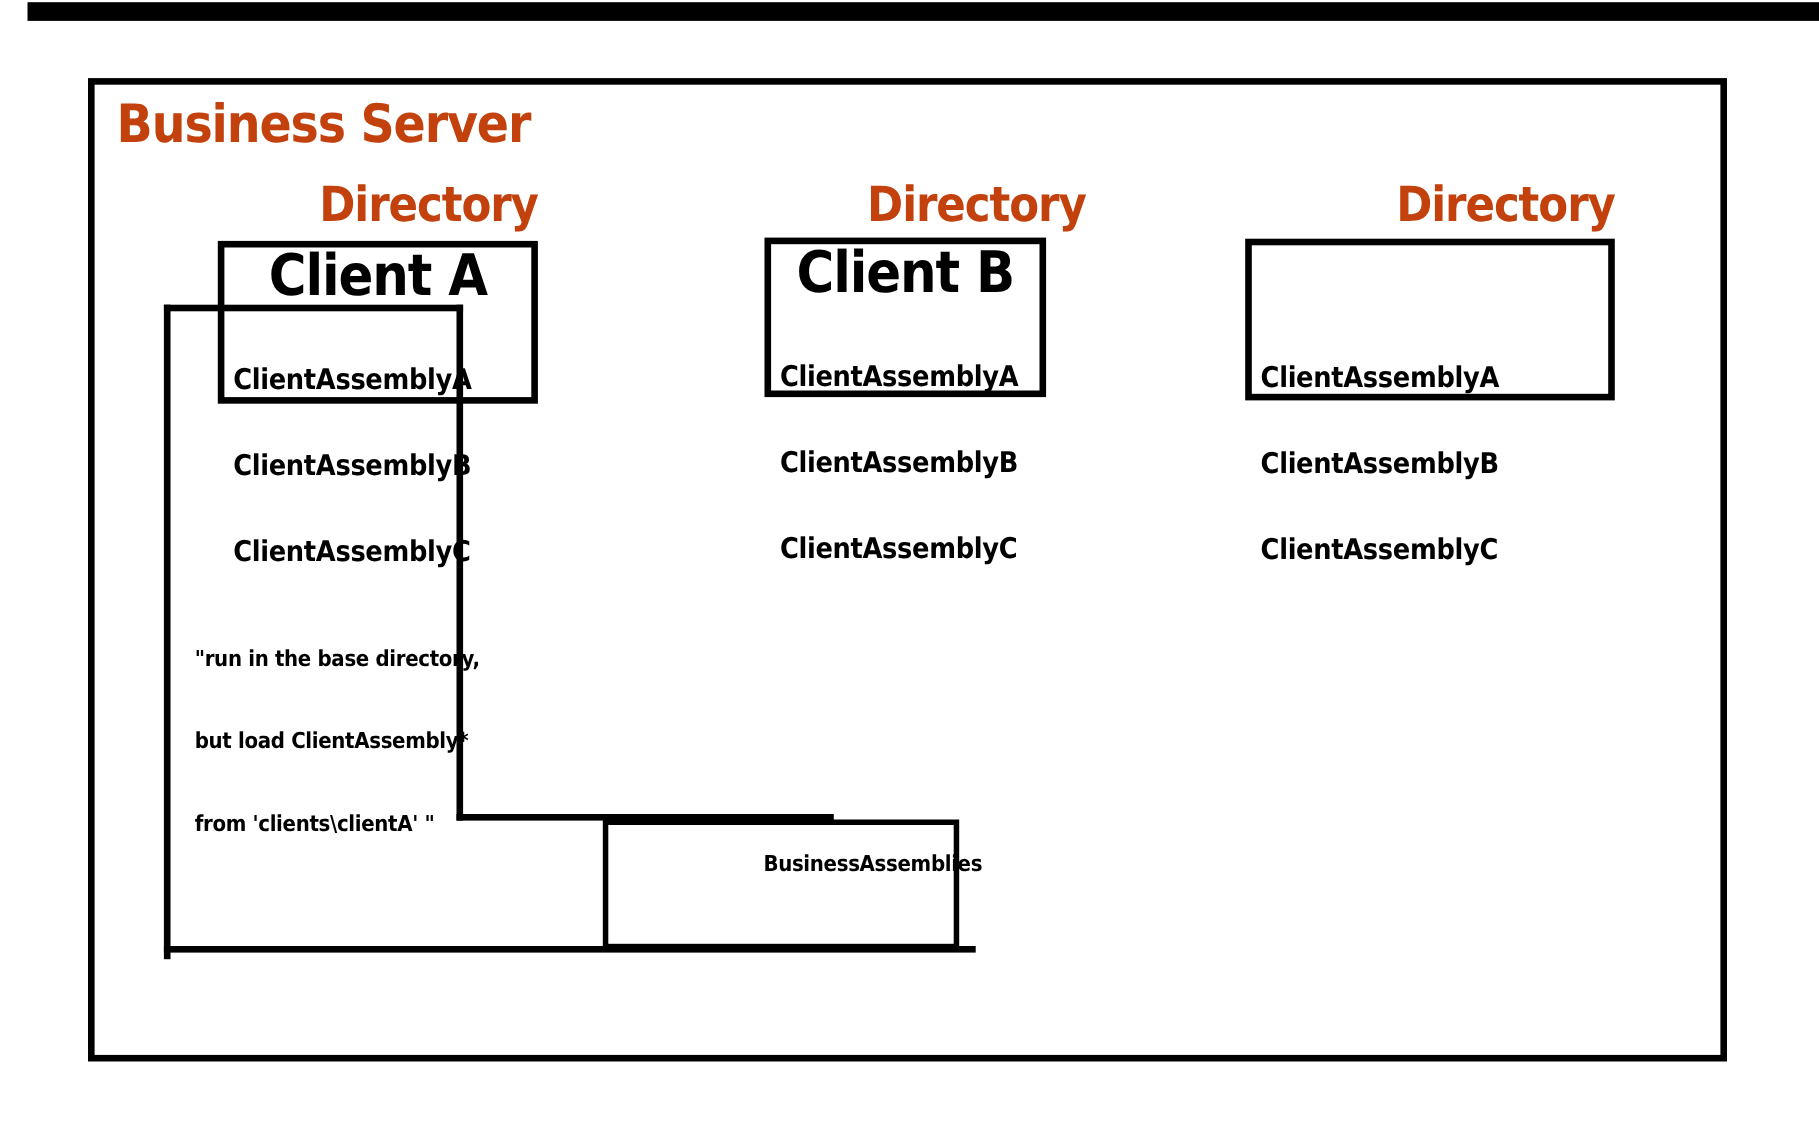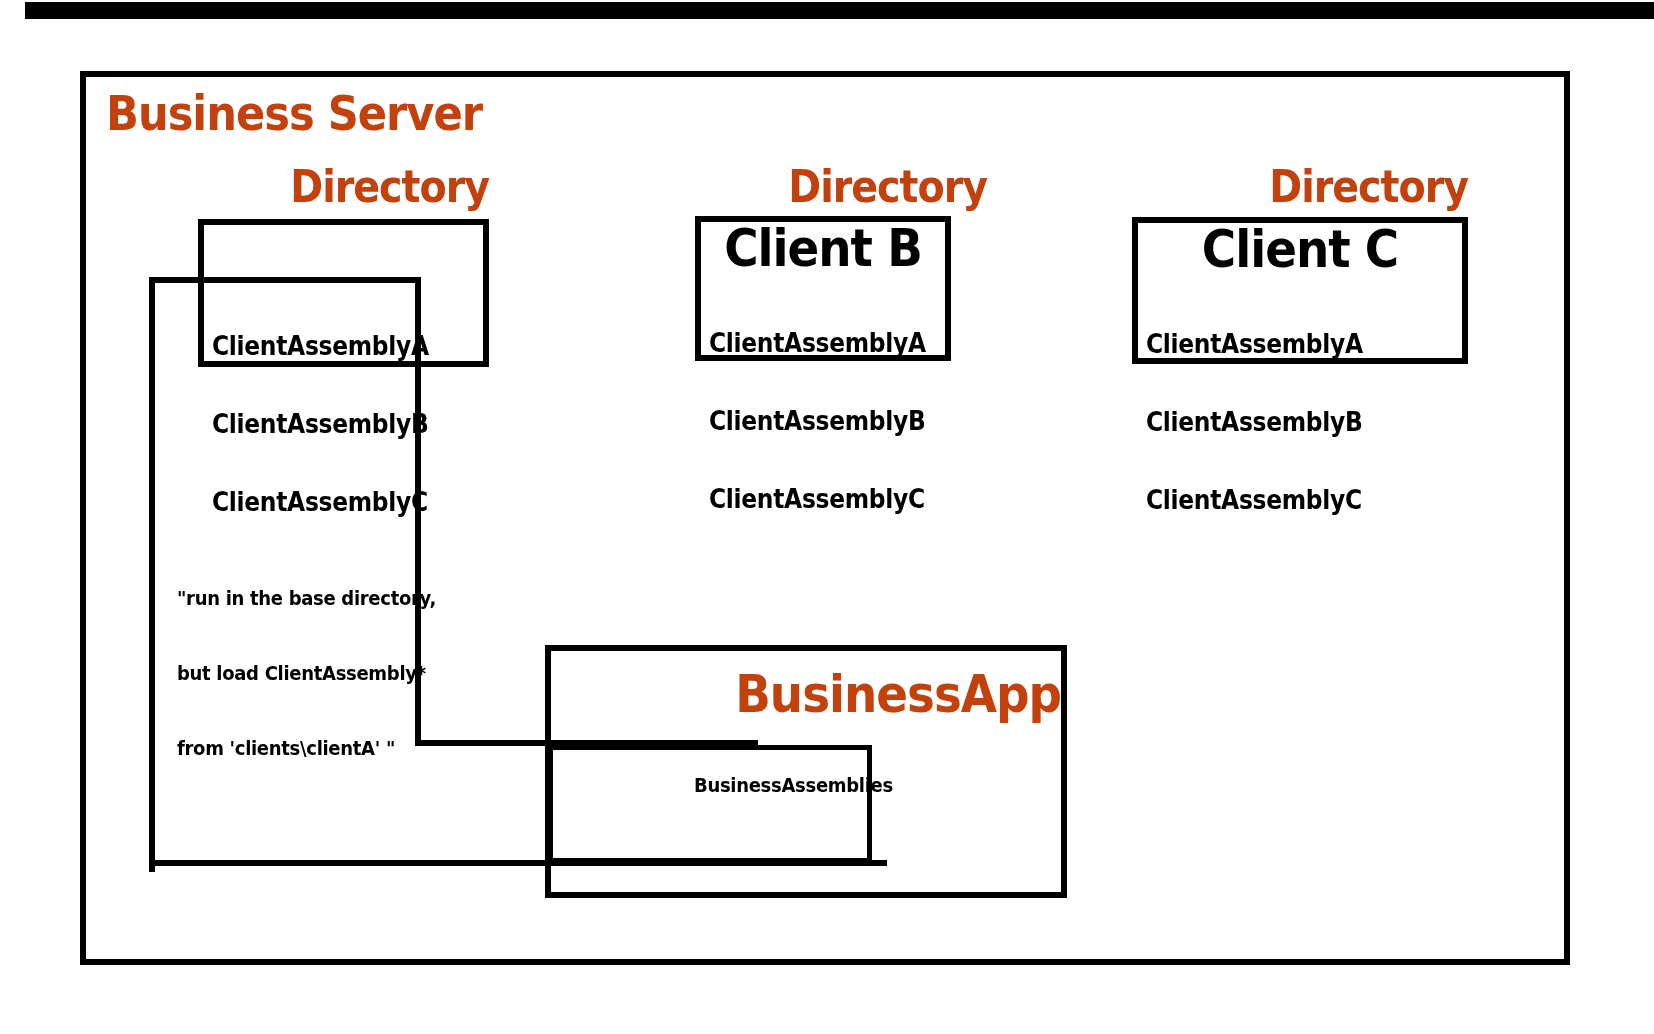--- a/index.html
+++ b/index.html
@@ -80,51 +80,48 @@
   <div class="txt center" style="left:695px; top:164px; width:292px; font-size:44px;">Directory</div>
   <div class="txt center" style="left:1132px; top:164px; width:336px; font-size:44px;">Directory</div>
 
   <div class="line" style="left:149px; top:277px; width:272px; height:6px;"></div>
   <div class="line" style="left:149px; top:277px; width:6px; height:595px;"></div>
   <div class="line" style="left:415px; top:277px; width:6px; height:469px;"></div>
   <div class="line" style="left:415px; top:740px; width:343px; height:6px;"></div>
   <div class="line" style="left:149px; top:860px; width:738px; height:6px;"></div>
 
   <div class="box" style="left:198px; top:219px; width:291px; height:148px;">
+    <div class="client-title">Client A</div>
     <div class="asm" style="left:8px; top:56px;">
       <div>ClientAssemblyA</div>
       <div>ClientAssemblyB</div>
       <div>ClientAssemblyC</div>
     </div>
   </div>
 
   <div class="box" style="left:695px; top:216px; width:256px; height:145px;">
     <div class="client-title">Client B</div>
     <div class="asm" style="left:8px; top:56px;">
       <div>ClientAssemblyA</div>
       <div>ClientAssemblyB</div>
       <div>ClientAssemblyC</div>
     </div>
   </div>
 
   <div class="box" style="left:1132px; top:217px; width:336px; height:147px;">
-    <div class="client-title">Client C</div>
     <div class="asm" style="left:8px; top:56px;">
       <div>ClientAssemblyA</div>
       <div>ClientAssemblyB</div>
       <div>ClientAssemblyC</div>
     </div>
   </div>
 
   <div class="quote" style="left:177px; top:536px;">
     <div>"run in the base directory,</div>
     <div>but load ClientAssembly*</div>
     <div>from 'clients\clientA' "</div>
   </div>
 
-  <div class="box" style="left:545px; top:645px; width:522px; height:253px;">
-    <div class="txt center" style="left:0; right:0; top:16px; font-size:52px;">BusinessApp</div>
-  </div>
 
   <div class="box thin" style="left:548px; top:745px; width:324px; height:118px;"></div>
   <div class="small-label" style="left:682px; top:775px;margin-left:12px;">BusinessAssemblies</div>
 
 </div>
 
 </body></html>

